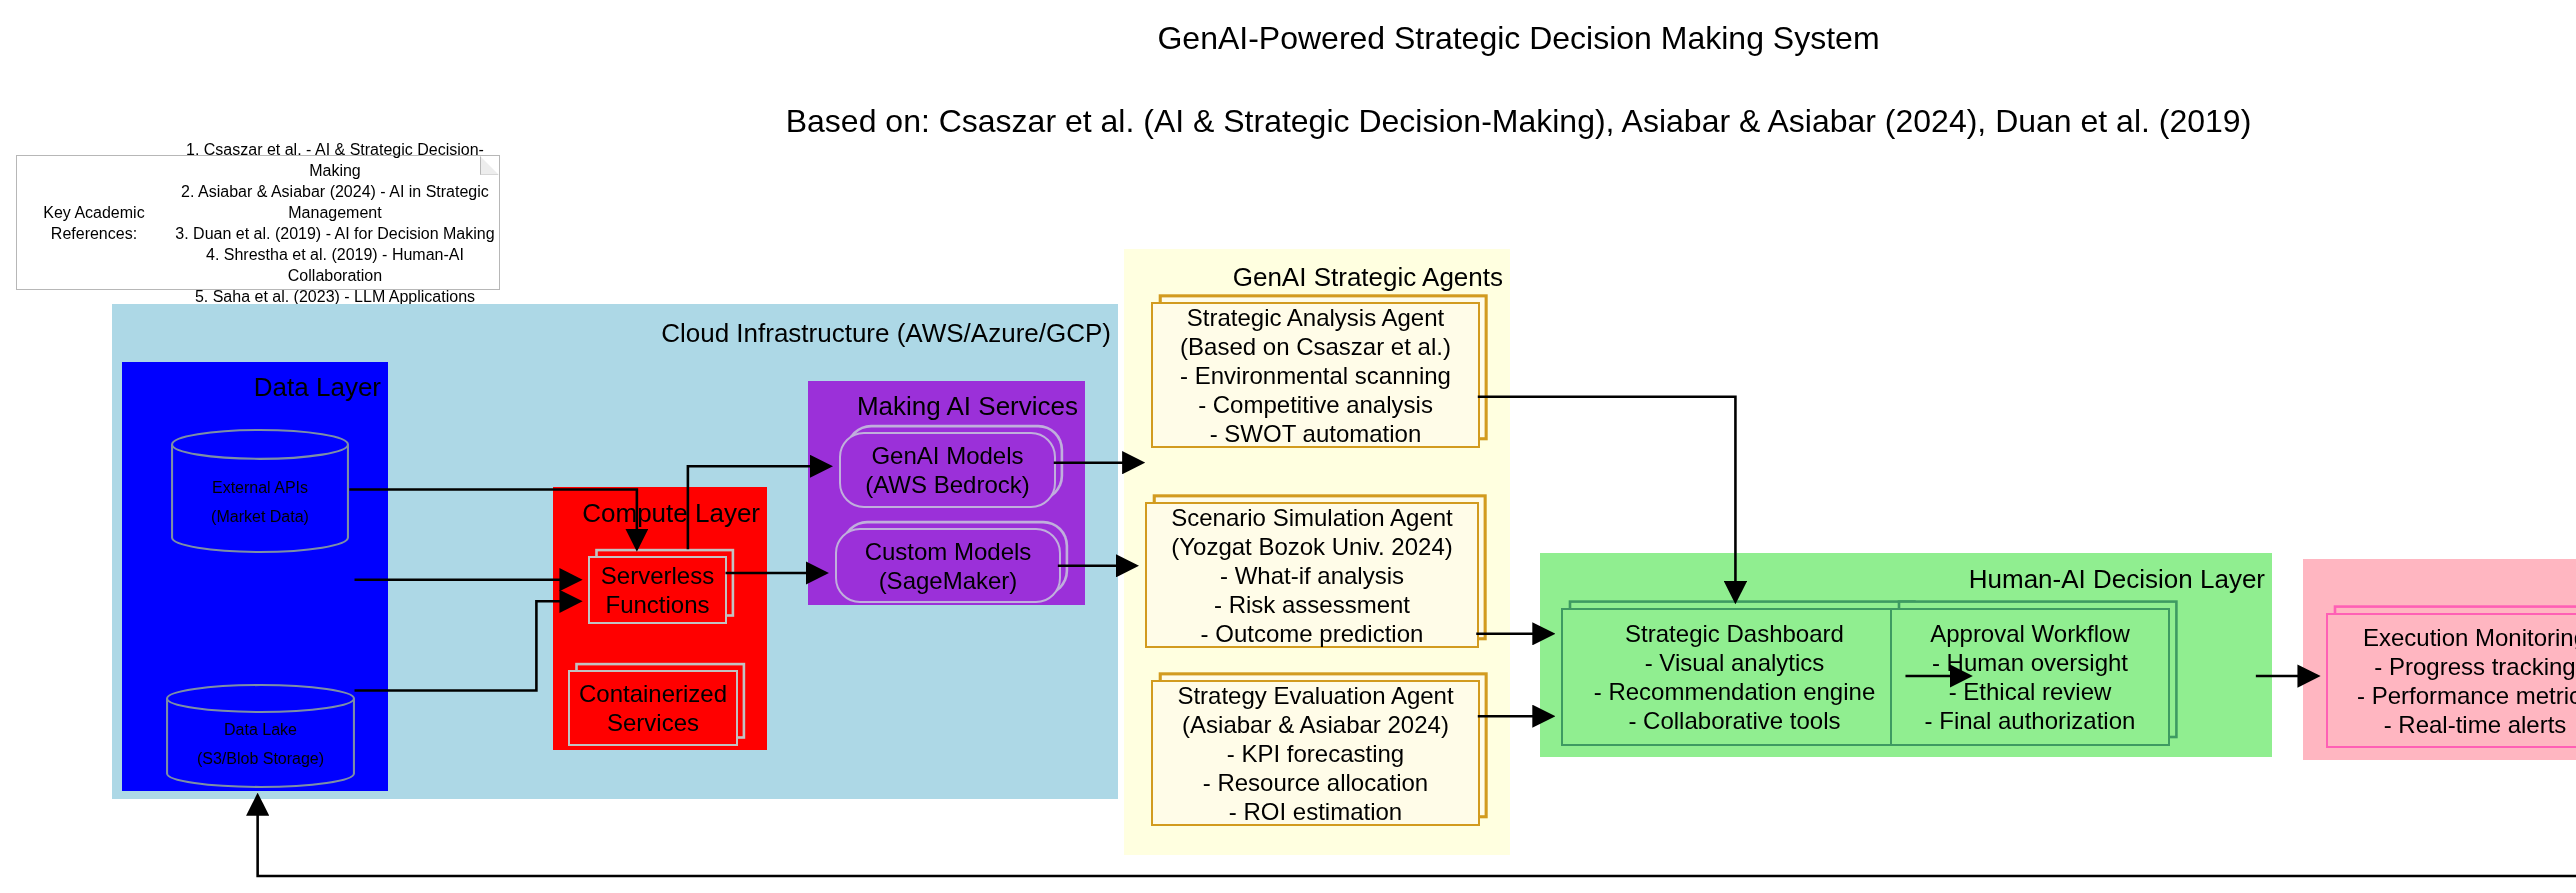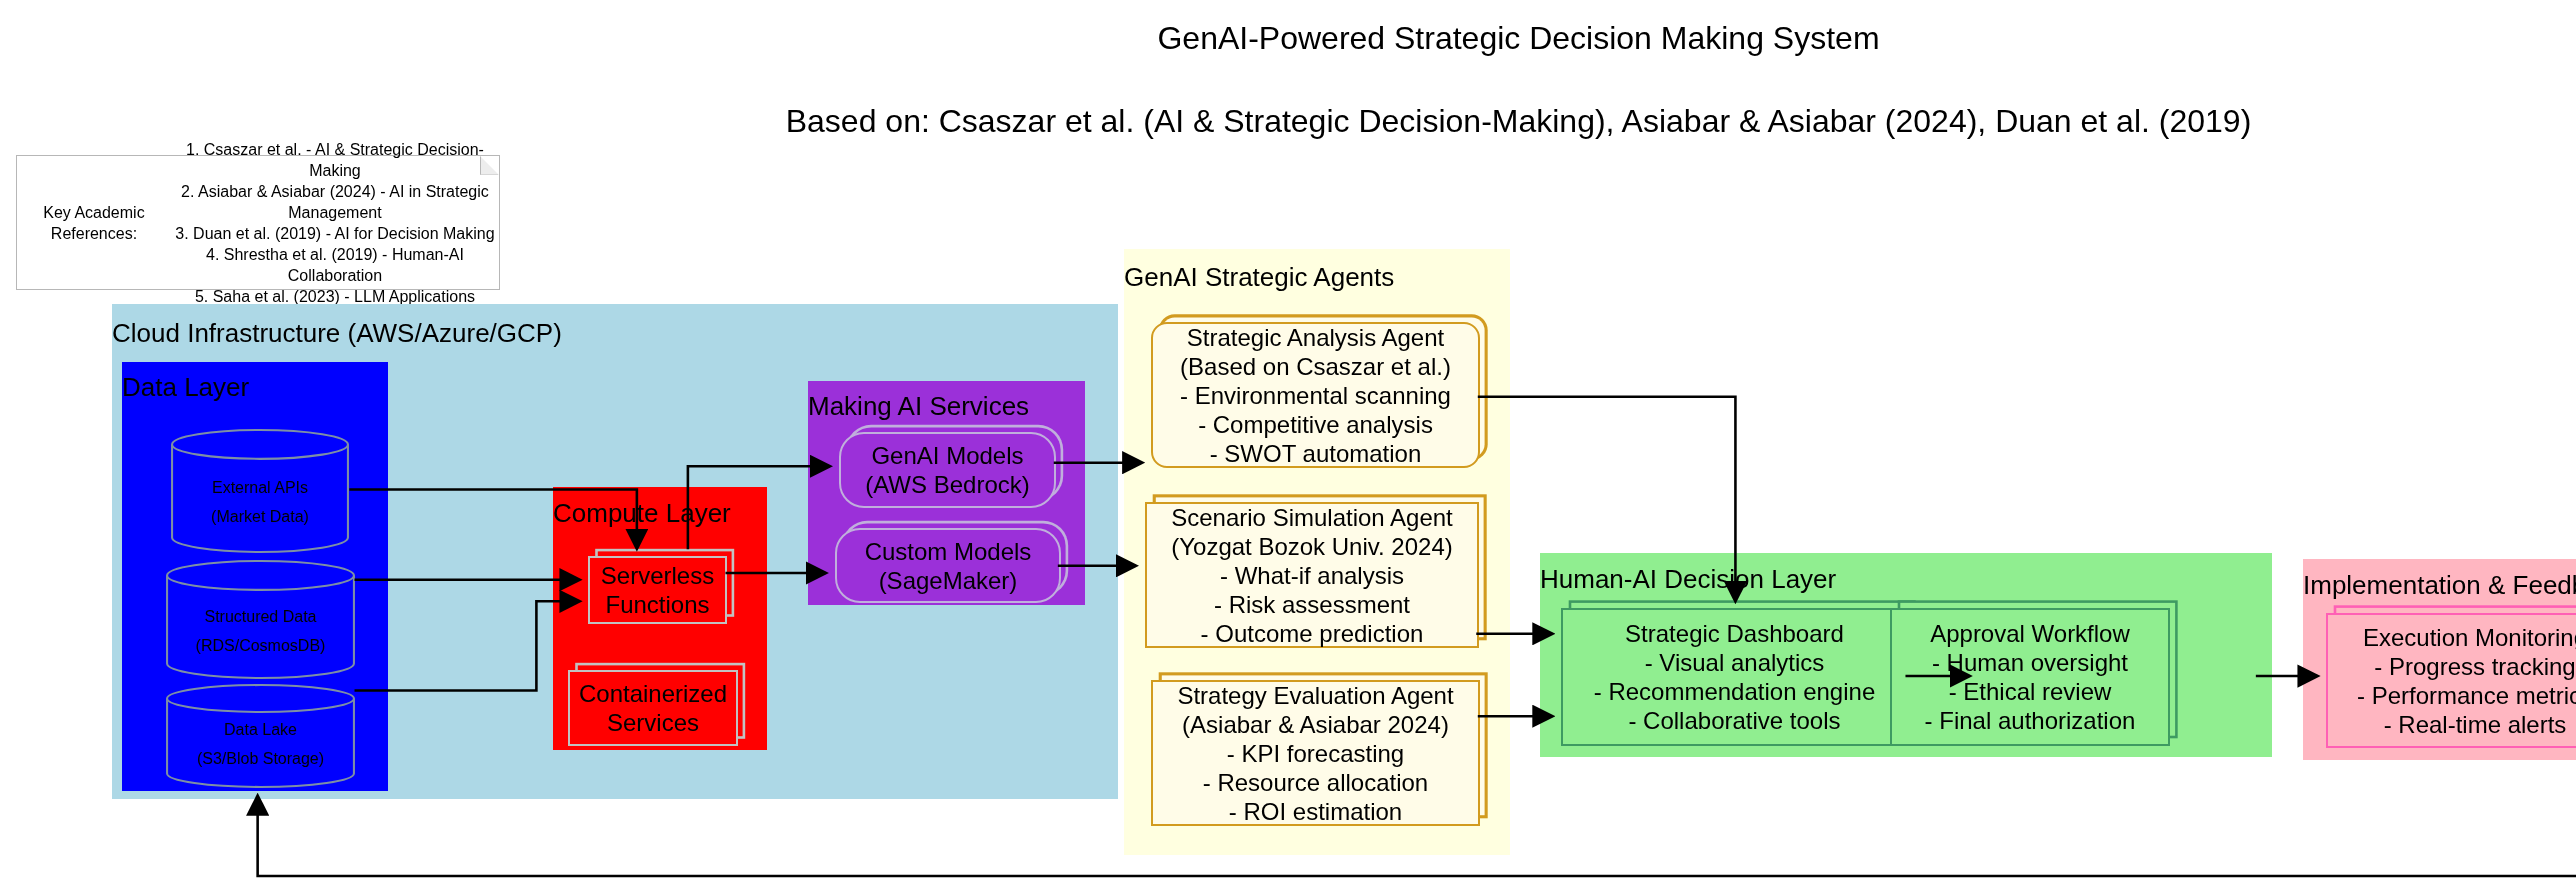--- a/index.html
+++ b/index.html
@@ -24,21 +24,21 @@
   }
   .note-fold {
     position:absolute; top:0; right:0; width:17.5px; height:17.5px;
     background:#ededed; border-left:1.5px solid #b7b7b7; border-bottom:1.5px solid #b7b7b7;
     clip-path: polygon(0 0, 100% 100%, 0 100%);
   }
   .note-text { white-space:pre-line; }
   
   .cluster { position:absolute; }
   .cluster-label {
-    position:absolute; left:0; right:7px; text-align:left;
+    position:absolute; left:0; right:7px; text-align:right;
     font-size:26px; white-space:pre;
   }
   .c-cloud   { left:112px;  top:304px;  width:1006px; height:495px;  background:#ADD8E6; }
   .c-data    { left:122px;  top:362px;  width:266px;  height:429px;  background:#0000FF; }
   .c-compute { left:553px; top:487px;  width:214px;  height:263px;  background:#FF0000; }
   .c-ai      { left:808px; top:381px;  width:277px;  height:224px;  background:#9B30D9; }
   .c-agents  { left:1124px; top:249px;  width:386px;  height:606px; background:#FFFFE0; }
   .c-green   { left:1540px; top:553px; width:732px; height:204px;  background:#90EE90; }
   .c-pink    { left:2303px; top:559px; width:706px; height:201px;  background:#FFB6C1; }
   
@@ -96,28 +96,20 @@
 
   <div class="cyl" style="left:170px; top:428px; width:180px; height:126px;">
     <svg viewBox="0 0 350 245" preserveAspectRatio="none">
       <path d="M4,32 V213 a171,28 0 0 0 342,0 V32" fill="#0000FF" stroke="#7D8FA5" stroke-width="4"></path>
       <ellipse cx="175" cy="32" rx="171" ry="28" fill="#0000FF" stroke="#7D8FA5" stroke-width="4"></ellipse>
     </svg>
     <div class="node-text">External APIs
 (Market Data)</div>
   </div>
 
-  <div class="cyl" style="left:165px; top:559px; width:191px; height:121px;">
-    <svg viewBox="0 0 370 235" preserveAspectRatio="none">
-      <path d="M4,32 V203 a181,28 0 0 0 362,0 V32" fill="#0000FF" stroke="#7D8FA5" stroke-width="4"></path>
-      <ellipse cx="185" cy="32" rx="181" ry="28" fill="#0000FF" stroke="#7D8FA5" stroke-width="4"></ellipse>
-    </svg>
-    <div class="node-text">Structured Data
-(RDS/CosmosDB)</div>
-  </div>
 
   <div class="cyl" style="left:165px; top:683px; width:191px; height:106px;">
     <svg viewBox="0 0 370 205" preserveAspectRatio="none">
       <path d="M4,30 V175 a181,26 0 0 0 362,0 V30" fill="#0000FF" stroke="#7D8FA5" stroke-width="4"></path>
       <ellipse cx="185" cy="30" rx="181" ry="26" fill="#0000FF" stroke="#7D8FA5" stroke-width="4"></ellipse>
     </svg>
     <div class="node-text" style="top:20.6px;">Data Lake
 (S3/Blob Storage)</div>
   </div>
 
@@ -141,21 +133,21 @@
 (AWS Bedrock)</div>
   </div>
   <div class="b3d purple-node" style="left:835px; top:528px; width:222px; height:71px;">
     <div class="node-text">Custom Models
 (SageMaker)</div>
   </div>
 
   <div class="cluster c-agents">
     <div class="cluster-label" style="top:13px;">GenAI Strategic Agents</div>
   </div>
-  <div class="b3d agent-node" style="left:1151px; top:322px; width:325px; height:142px;border-radius:16px;">
+  <div class="b3d agent-node" style="left:1151px; top:302px; width:325px; height:142px;">
     <div class="node-text">Strategic Analysis Agent
 (Based on Csaszar et al.)
 - Environmental scanning
 - Competitive analysis
 - SWOT automation</div>
   </div>
   <div class="b3d agent-node" style="left:1145px; top:502px; width:330px; height:142px;">
     <div class="node-text">Scenario Simulation Agent
 (Yozgat Bozok Univ. 2024)
 - What-if analysis

